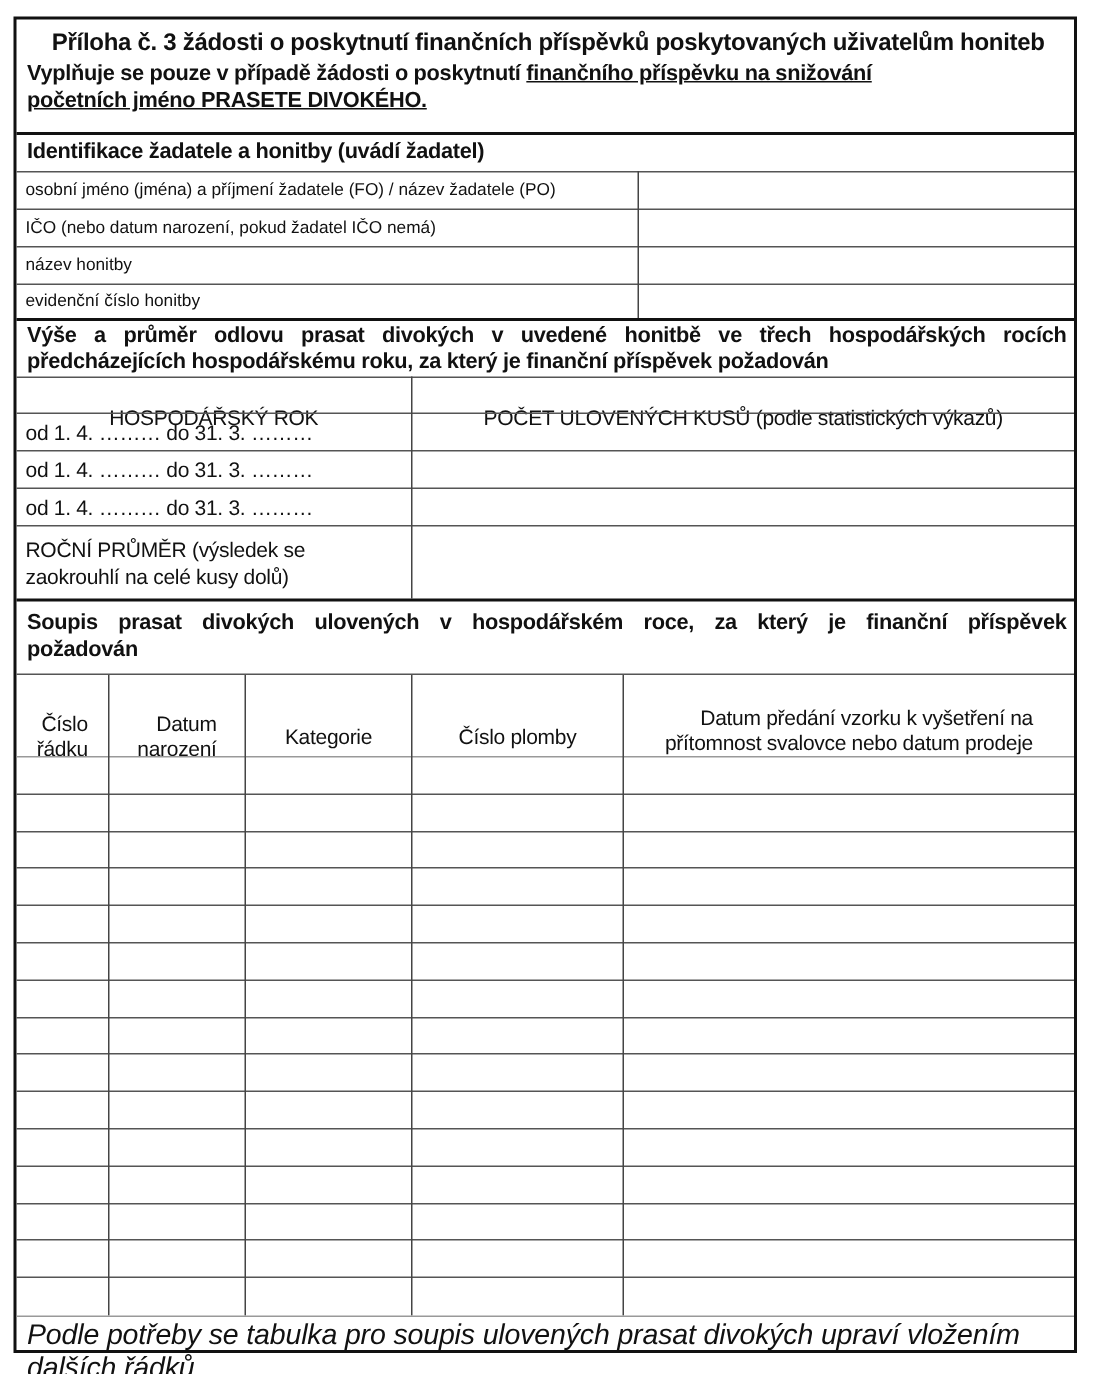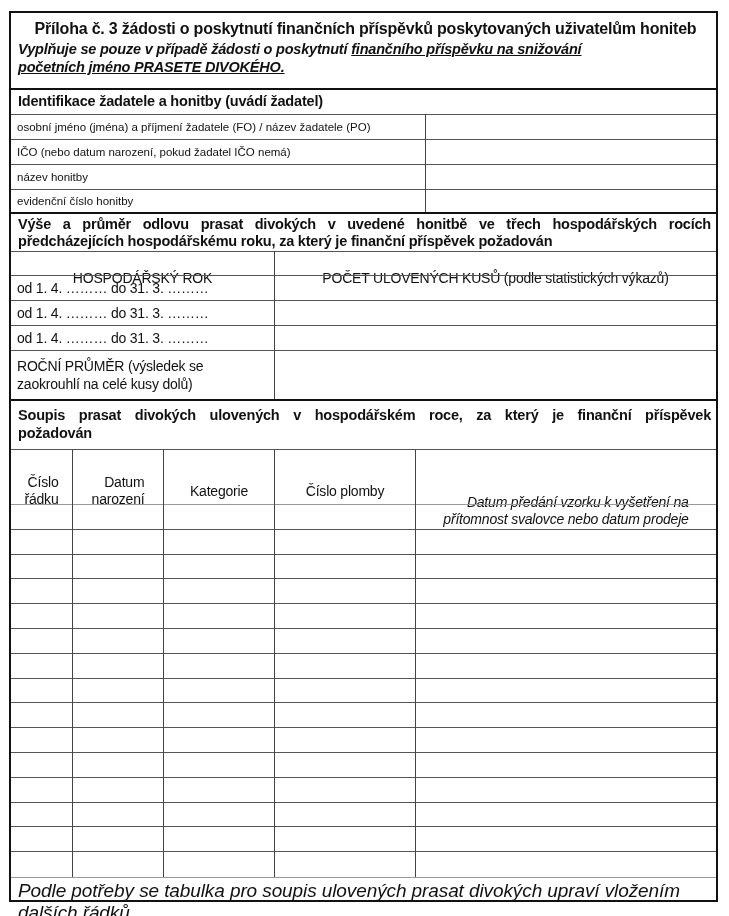--- a/index.html
+++ b/index.html
@@ -6,21 +6,21 @@
   body { width: 729px; height: 916px; position: relative; overflow: hidden;
          font-family: "Liberation Sans", sans-serif; color: #111; }
   .frame { position: absolute; left: 9px; top: 11px; width: 705px; height: 887px;
            border: 2px solid #111; box-sizing: content-box; }
   .abs { position: absolute; box-sizing: border-box; }
   .hline { position: absolute; left: 0; right: 0; height: 0; border-top: 1px solid #555; }
   .hline.thick { border-top: 2px solid #111; }
   .hline.light { border-top: 1px solid #999; }
   .vline { position: absolute; width: 0; border-left: 1px solid #444; }
   .title1 { font-weight: bold; font-size: 16px; letter-spacing: -0.2px; text-align: center; }
-  .title2 { font-weight: bold; font-style: italic; font-size: 14.5px; letter-spacing: -0.2px; text-align: justify; line-height: 18px; }
+  .title2 { font-weight: bold; font-size: 14.5px; letter-spacing: -0.2px; text-align: justify; line-height: 18px; }
   .u { text-decoration: underline; }
   .sec-h { font-weight: bold; font-size: 14.5px; letter-spacing: -0.2px; }
   .small { font-size: 11.5px; }
   .med { font-size: 14px; letter-spacing: -0.2px; }
   .cell { position: absolute; display: flex; align-items: center; box-sizing: border-box; padding-left: 6px; }
   .cell.c { justify-content: center; text-align: right; padding-left: 0; margin-top: 14px; }
   .justify { text-align: justify; text-align-last: left; }
   .footer { font-style: italic; font-size: 19px; letter-spacing: -0.1px; }
 </style>
 </head>
@@ -117,21 +117,21 @@
   </div>
   <div class="cell c med" style="left:62px; top:437px; width:90px; height:54px; line-height:17px;">
     <span><span>Datum</span><br><span>narození</span></span>
   </div>
   <div class="cell c med" style="left:153px; top:437px; width:110px; height:54px;">
     <span>Kategorie</span>
   </div>
   <div class="cell c med" style="left:264px; top:437px; width:140px; height:54px;">
     <span>Číslo plomby</span>
   </div>
-  <div class="cell c med" style="left:405px; top:457px; width:300px; height:54px; line-height:17px;font-style:italic;">
+  <div class="cell c med" style="left:405px; top:433px; width:300px; height:54px; line-height:17px;">
     <span><span>Datum předání vzorku k vyšetření na</span><br><span>přítomnost svalovce nebo datum prodeje</span><br></span>
   </div>
   <div class="hline light" style="top:491px;"></div>
 
   <div id="list-rows">
       <div>
         <div class="cell" style="left: 0px; top: 492px; width: 61px; height: 23.8px;"></div>
         <div class="cell" style="left: 62px; top: 492px; width: 90px; height: 23.8px;"></div>
         <div class="cell" style="left: 153px; top: 492px; width: 110px; height: 23.8px;"></div>
         <div class="cell" style="left: 264px; top: 492px; width: 140px; height: 23.8px;"></div>

